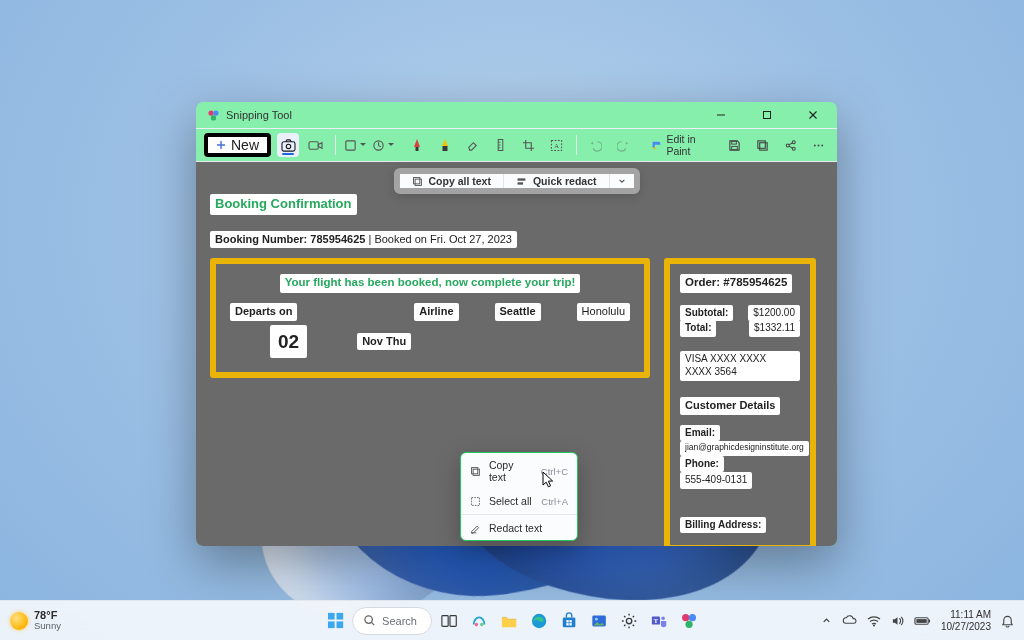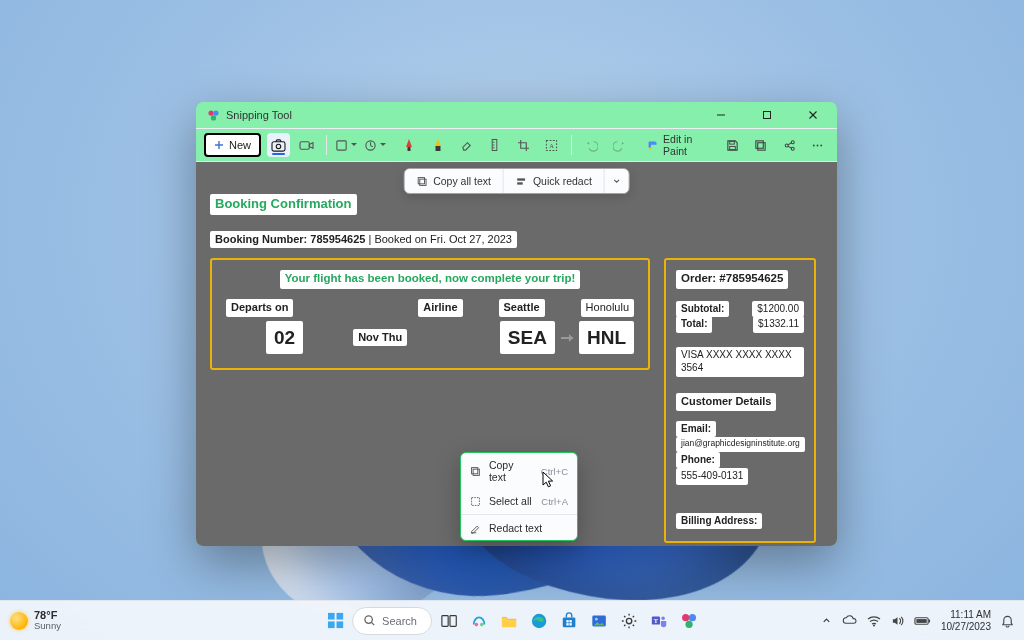--- a/index.html
+++ b/index.html
@@ -19,42 +19,42 @@
 
   
   .window { position:absolute; left:196px; top:102px; width:641px; height:444px; background:#86efac; border-radius:7px; box-shadow:0 18px 50px rgba(0,0,0,.35); overflow:hidden; font-size:11px; color:#222; }
   .titlebar { height:26px; display:flex; align-items:center; gap:6px; padding:0 4px 0 10px; }
   .appicon { width:14px; height:14px; display:flex; align-items:center; justify-content:center; }
   .apptitle { flex:0 0 auto; font-size:11px; color:#333; }
   .titlespacer { flex:1; }
   .winbtn { width:40px; height:26px; display:flex; align-items:center; justify-content:center; color:#222; font-size:10px; cursor:default; }
   .winbtn svg { display:block; }
   .toolbar { height:34px; border-top:1px solid #eceff3; border-bottom:1px solid #e6e9ee; display:flex; align-items:center; padding:0 8px; gap:6px; }
-  .btn { height:24px; display:flex; align-items:center; gap:5px; padding:0 8px; border:2px solid #000000; border-radius:4px; background:#fff; font-size:11px; cursor:default; }
+  .btn { height:24px; display:flex; align-items:center; gap:5px; padding:0 8px; border:4px solid #000000; border-radius:4px; background:#fff; font-size:14px; cursor:default; }
   .iconbtn { width:26px; height:24px; display:flex; align-items:center; justify-content:center; border-radius:4px; cursor:default; color:#333; }
   .iconbtn.sel { background:#eaf1fc; }
   .iconbtn.small-underline { position:relative; }
   .iconbtn.small-underline::after { content:""; position:absolute; left:5px; right:5px; bottom:2px; height:2px; background:#1f66e5; border-radius:1px; }
   .sep { width:1px; height:20px; background:#e3e6eb; margin:0 2px; }
   .toolspacer { flex:1; }
   .caret-down::after { content:""; display:inline-block; margin-left:3px; border:3px solid transparent; border-top-color:#555; transform:translateY(1px); }
 
   .content { position:relative; height:384px; background:#6a6a6a; padding:16px 14px; }
 
   
-  .subbar { position:absolute; left:50%; top:6px; transform:translateX(-50%); background:#fbfcfe; border:1px solid #a3a3a3; border-radius:6px; display:flex; align-items:stretch; box-shadow:0 3px 10px rgba(0,0,0,.15); height:26px; }
+  .subbar { position:absolute; left:50%; top:6px; transform:translateX(-50%); background:#fbfcfe; border:6px solid #a3a3a3; border-radius:6px; display:flex; align-items:stretch; box-shadow:0 3px 10px rgba(0,0,0,.15); height:26px;font-weight:bold; }
   .subbtn { display:flex; align-items:center; gap:6px; padding:0 12px; font-size:10.5px; color:#333; cursor:default; }
   .subdiv { width:1px; background:#e1e4e9; }
 
   .chip { background:#fff; color:#222; padding:1px 5px 2px; border-radius:2px; display:inline-block; line-height:1.35; }
   .chip.hl { color:#27a85f; font-weight:600; }
   .chip.huge { font-size:19px; font-weight:700; padding:4px 8px; }
   .mainarea { margin-top:46px; }
 
-  .panel { border:2px solid #eab308; border-radius:3px; }
+  .panel { border:6px solid #eab308; border-radius:3px; }
   .flightpanel { margin-top:10px; padding:10px 14px 14px; width:440px; position:relative; }
   .orderpanel { margin-top:10px; padding:10px 10px 12px; width:152px; font-size:10px; }
   .orderpanel .chip { font-size:10px; }
 
   .flight-top { display:flex; justify-content:center; }
   .flight-head { display:flex; gap:36px; margin-top:10px; justify-content:space-between;}
   .flight-mid { display:flex; align-items:center; justify-content:space-between; margin-top:4px; }
   .airports { display:flex; align-items:center; gap:6px; }
   .airports .arrow { width:12px; height:2px; background:#9a9a9a; position:relative; }
   .airports .arrow::after { content:""; position:absolute; right:-4px; top:-3px; border:4px solid transparent; border-left-color:#9a9a9a; }
@@ -273,25 +273,20 @@
             <div style="flex:1"></div>
             <span class="chip" style="font-weight:600">Airline</span>
             <span class="chip" style="font-weight:600">Seattle</span>
             <span class="chip" style="font-weight:400">Honolulu</span>
           </div>
           <div class="flight-mid">
             <div style="display:flex; align-items:center; gap:50px; margin-left:40px">
               <span class="chip huge">02</span>
               <span class="chip" style="font-weight:600">Nov Thu</span>
             </div>
-            <div class="airports">
-              <span class="chip huge">SEA</span>
-              <span class="arrow"></span>
-              <span class="chip huge">HNL</span>
-            </div>
           </div>
         </div>
 
         <div class="panel orderpanel">
           <div><span class="chip" style="font-weight:700; font-size:11.5px"><span>Order:</span> <span>#785954625</span></span></div>
           <div style="display:flex; justify-content:space-between; margin-top:12px">
             <span class="chip" style="font-weight:600">Subtotal:</span>
             <span class="chip">$1200.00</span>
           </div>
           <div style="display:flex; justify-content:space-between; margin-top:-1px">

